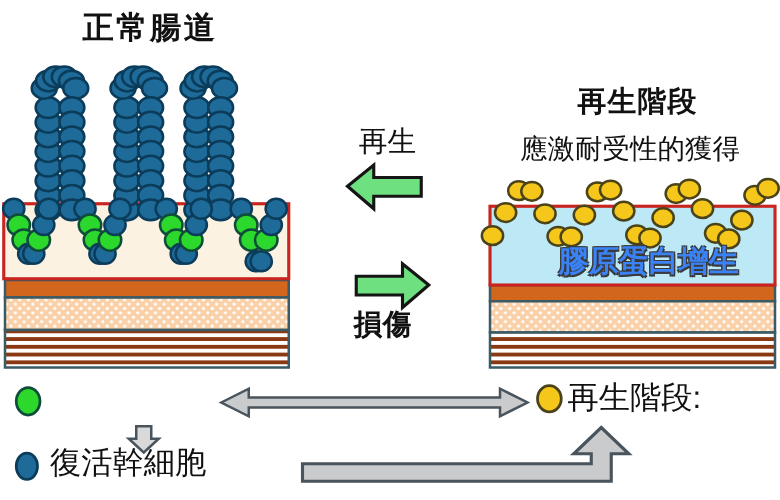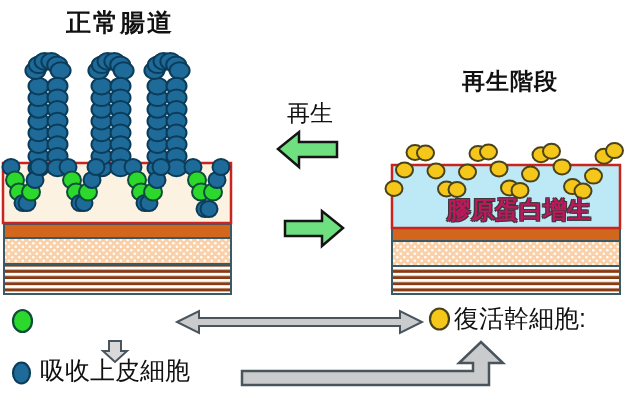--- a/index.html
+++ b/index.html
@@ -5,21 +5,21 @@
   html,body{margin:0;padding:0;background:#ffffff;}
   #stage{position:relative;width:624px;height:400px;background:#fff;
          font-family:"Liberation Sans","DejaVu Sans",sans-serif;overflow:hidden;}
   #art{position:absolute;left:0;top:0;}
   .lbl{position:absolute;color:#111;white-space:nowrap;line-height:1.15;}
   .t-left-title{left:66px;top:8px;font-size:25px;font-weight:bold;letter-spacing:2px;}
   .t-regen{left:287px;top:100px;font-size:23px;font-weight:normal;}
   .t-injury{left:283px;top:246px;font-size:23px;font-weight:bold;}
   .t-right-title{left:462px;top:68px;font-size:23px;font-weight:bold;letter-spacing:1px;}
   .t-right-sub{left:416px;top:106px;font-size:22px;}
-  .t-collagen{left:447px;top:196px;font-size:24px;color:#be185d;font-weight:bold;
+  .t-collagen{left:447px;top:196px;font-size:24px;color:#3b82f6;font-weight:bold;
     text-shadow:-1px -1px 0 #3a3a3a,1px -1px 0 #3a3a3a,-1px 1px 0 #3a3a3a,1px 1px 0 #3a3a3a;}
   .t-leg-normal{left:40px;top:304px;font-size:25px;}
   .t-leg-absorb{left:40px;top:356px;font-size:25px;}
   .t-leg-revival{left:454px;top:304px;font-size:25px;}
 </style>
 </head>
 <body>
 
 <div id="stage">
 
@@ -184,17 +184,19 @@
     <polygon points="109,341 121,341 121,351 127,351 115,362 103,351 109,351" stroke-width="2" fill="#d9d9d9" stroke="#4a545c"></polygon>
     <polygon points="242,371 473,371 473,363 459,363 481,342 503,363 489,363 489,385 242,385" stroke-width="2.5" fill="#c9cbcd" stroke="#4a545c"></polygon>
 
     <ellipse cx="22.5" cy="321" rx="9.5" ry="11" stroke-width="2.2" fill="#2cd82c" stroke="#0e4d3a"></ellipse>
     <ellipse cx="21.5" cy="373" rx="8.5" ry="10.5" stroke-width="2.2" fill="#1e6a99" stroke="#0b3c5a"></ellipse>
     <ellipse cx="439.5" cy="319" rx="9.5" ry="10.5" stroke-width="2.2" fill="#f5c71a" stroke="#4a431a"></ellipse>
   </svg>
 
   <div class="lbl t-left-title">正常腸道</div>
   <div class="lbl t-regen">再生</div>
+  <div class="lbl t-injury">損傷</div>
   <div class="lbl t-right-title">再生階段</div>
+  <div class="lbl t-right-sub">應激耐受性的獲得</div>
   <div class="lbl t-collagen">膠原蛋白增生</div>
-  <div class="lbl t-leg-absorb">吸收上皮細胞</div>
-  <div class="lbl t-leg-revival">復活幹細胞:</div>
+  <div class="lbl t-leg-absorb">復活幹細胞</div>
+  <div class="lbl t-leg-revival">再生階段:</div>
 </div>
 
 </body></html>

